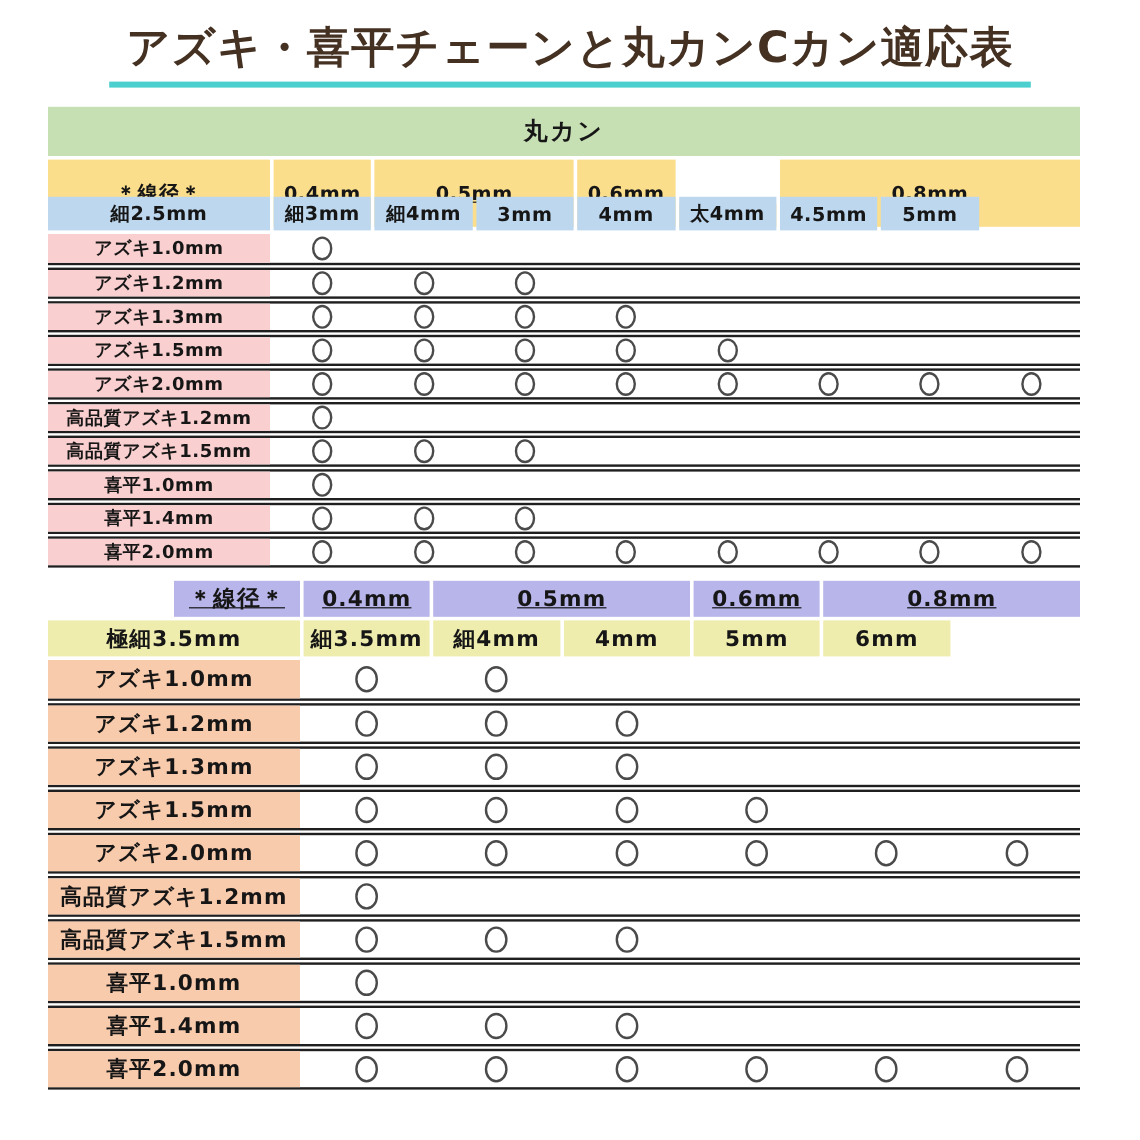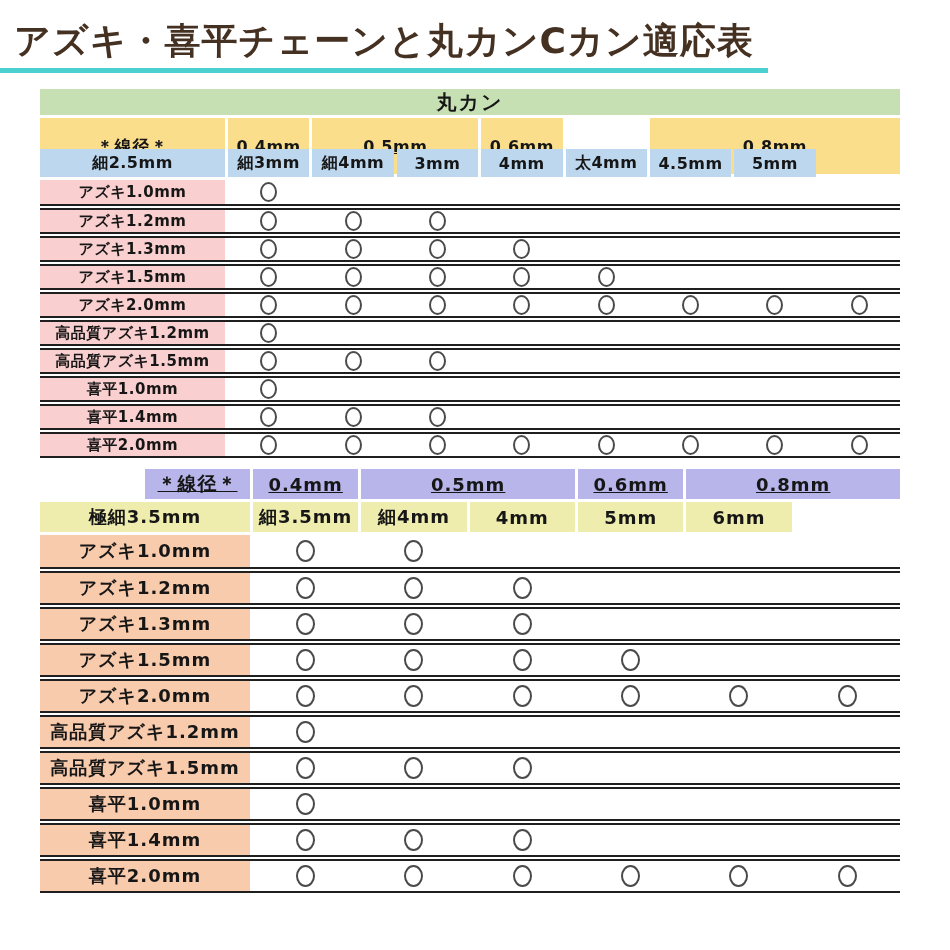--- a/index.html
+++ b/index.html
@@ -4,21 +4,21 @@
 <style>
   html,body{margin:0;padding:0;}
   body{
     width:950px;height:950px;background:#ffffff;
     font-family:"DejaVu Sans","Liberation Sans",sans-serif;
     color:#161616;
   }
   .page{position:relative;width:950px;height:950px;overflow:hidden;background:#fff;}
 
   
-  .title-wrap{width:950px;text-align:left;padding-top:18px;}
+  .title-wrap{width:950px;text-align:center;padding-top:18px;}
   .title{
     display:inline-block;margin:0;padding:0 14px 5px 14px;
     font-size:36px;font-weight:bold;letter-spacing:1px;
     color:var(--title-color,#453122);
     border-bottom:5px solid var(--underline-color,#4ccfcf);
     line-height:1.25;white-space:nowrap;
   }
 
   
   .tbl{display:block;width:860px;margin-left:40px;}
@@ -28,21 +28,21 @@
   .row{display:grid;column-gap:3px;}
   .title-row,.hdr-row{margin-bottom:3px;}
 
   .cell{min-width:0;}
 
   .title-cell{
     background:var(--header-bg);margin-left:var(--indent,0px);
     display:flex;align-items:center;justify-content:center;
     font-weight:bold;letter-spacing:2px;
   }
-  .tbl1 .title-cell{height:26px;font-size:20px;}
+  .tbl1 .title-cell{height:41px;font-size:20px;}
   .tbl2 .title-cell{height:34px;font-size:23px;}
 
   .hdr-cell{
     display:flex;align-items:center;justify-content:center;
     font-weight:bold;white-space:nowrap;
   }
   .tbl1 .hdr-row{height:28px;}
   .tbl2 .hdr-row{height:30px;}
   .tbl1 .hdr-cell{font-size:16px;letter-spacing:0.5px;}
   .tbl2 .hdr-cell{font-size:18px;letter-spacing:1px;}

